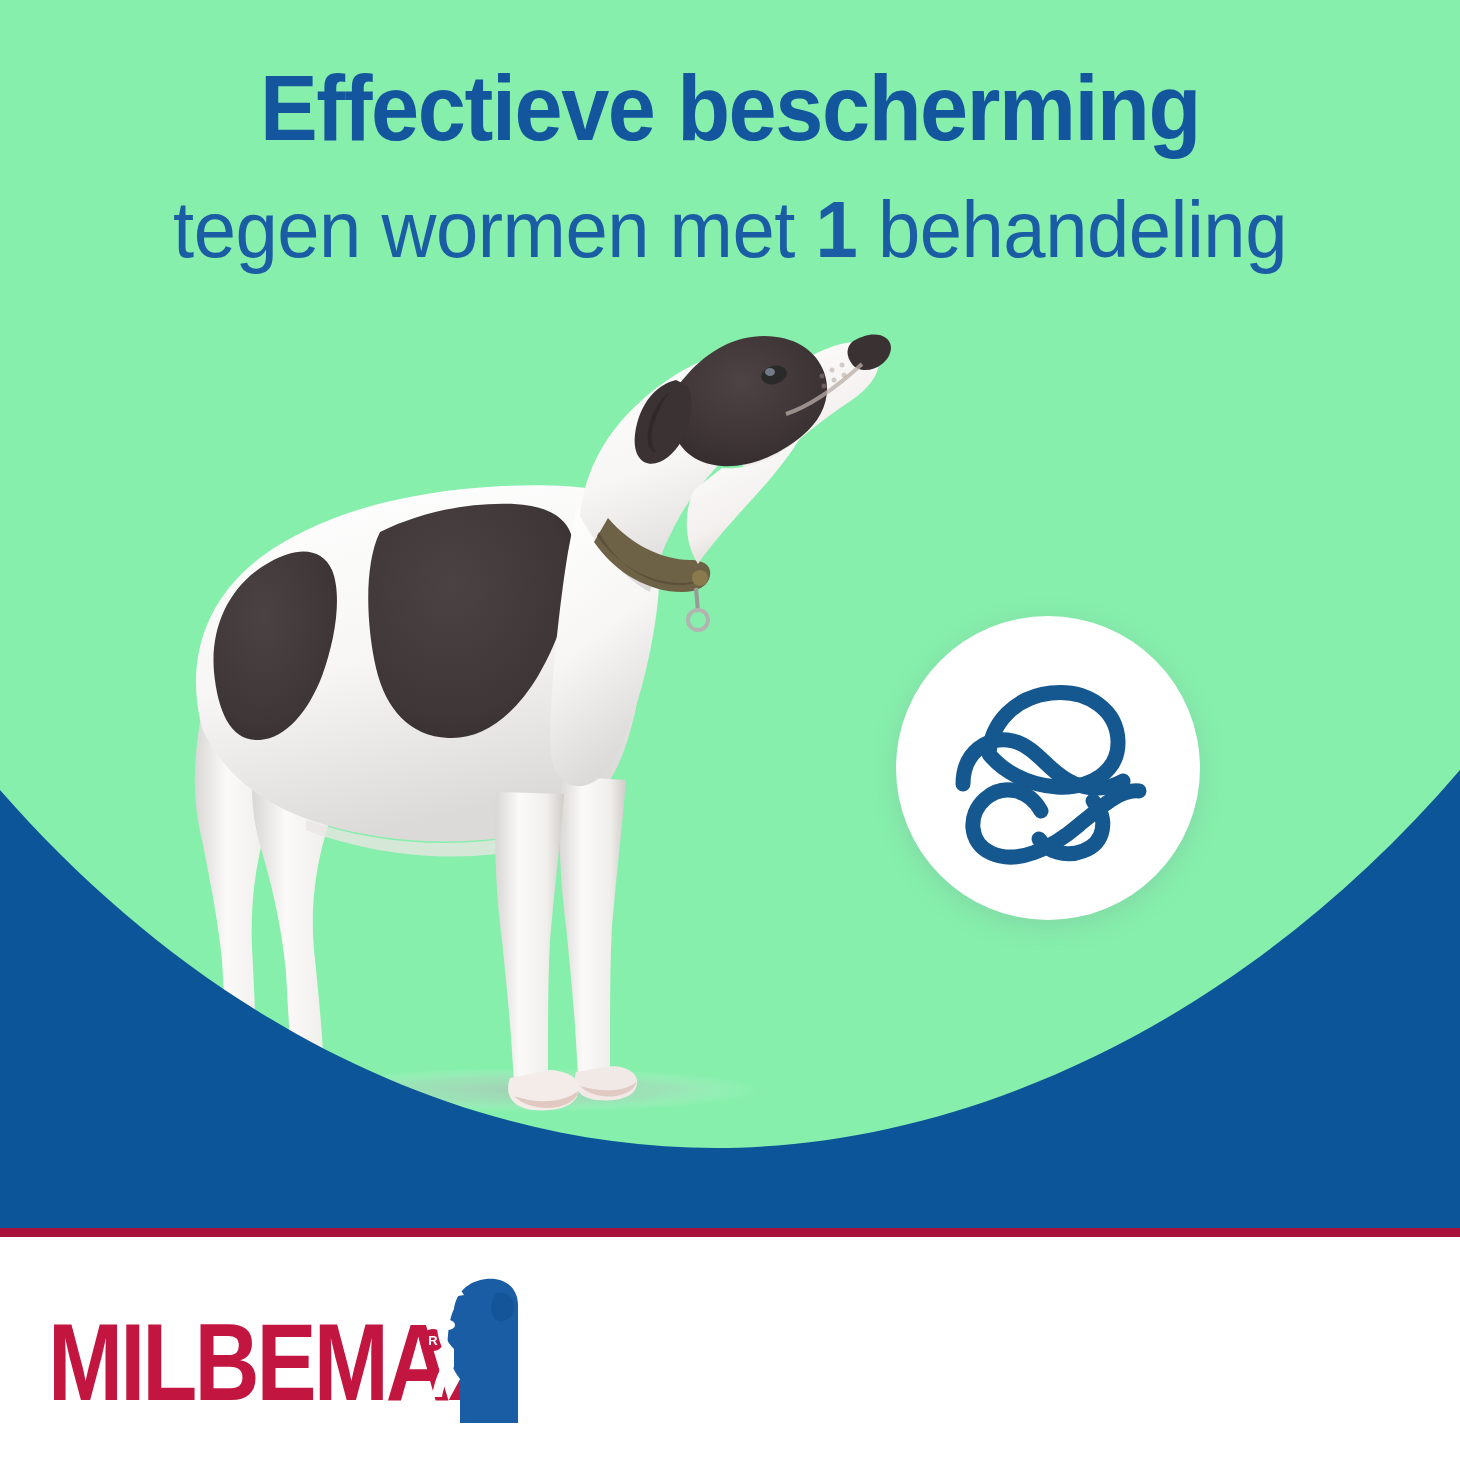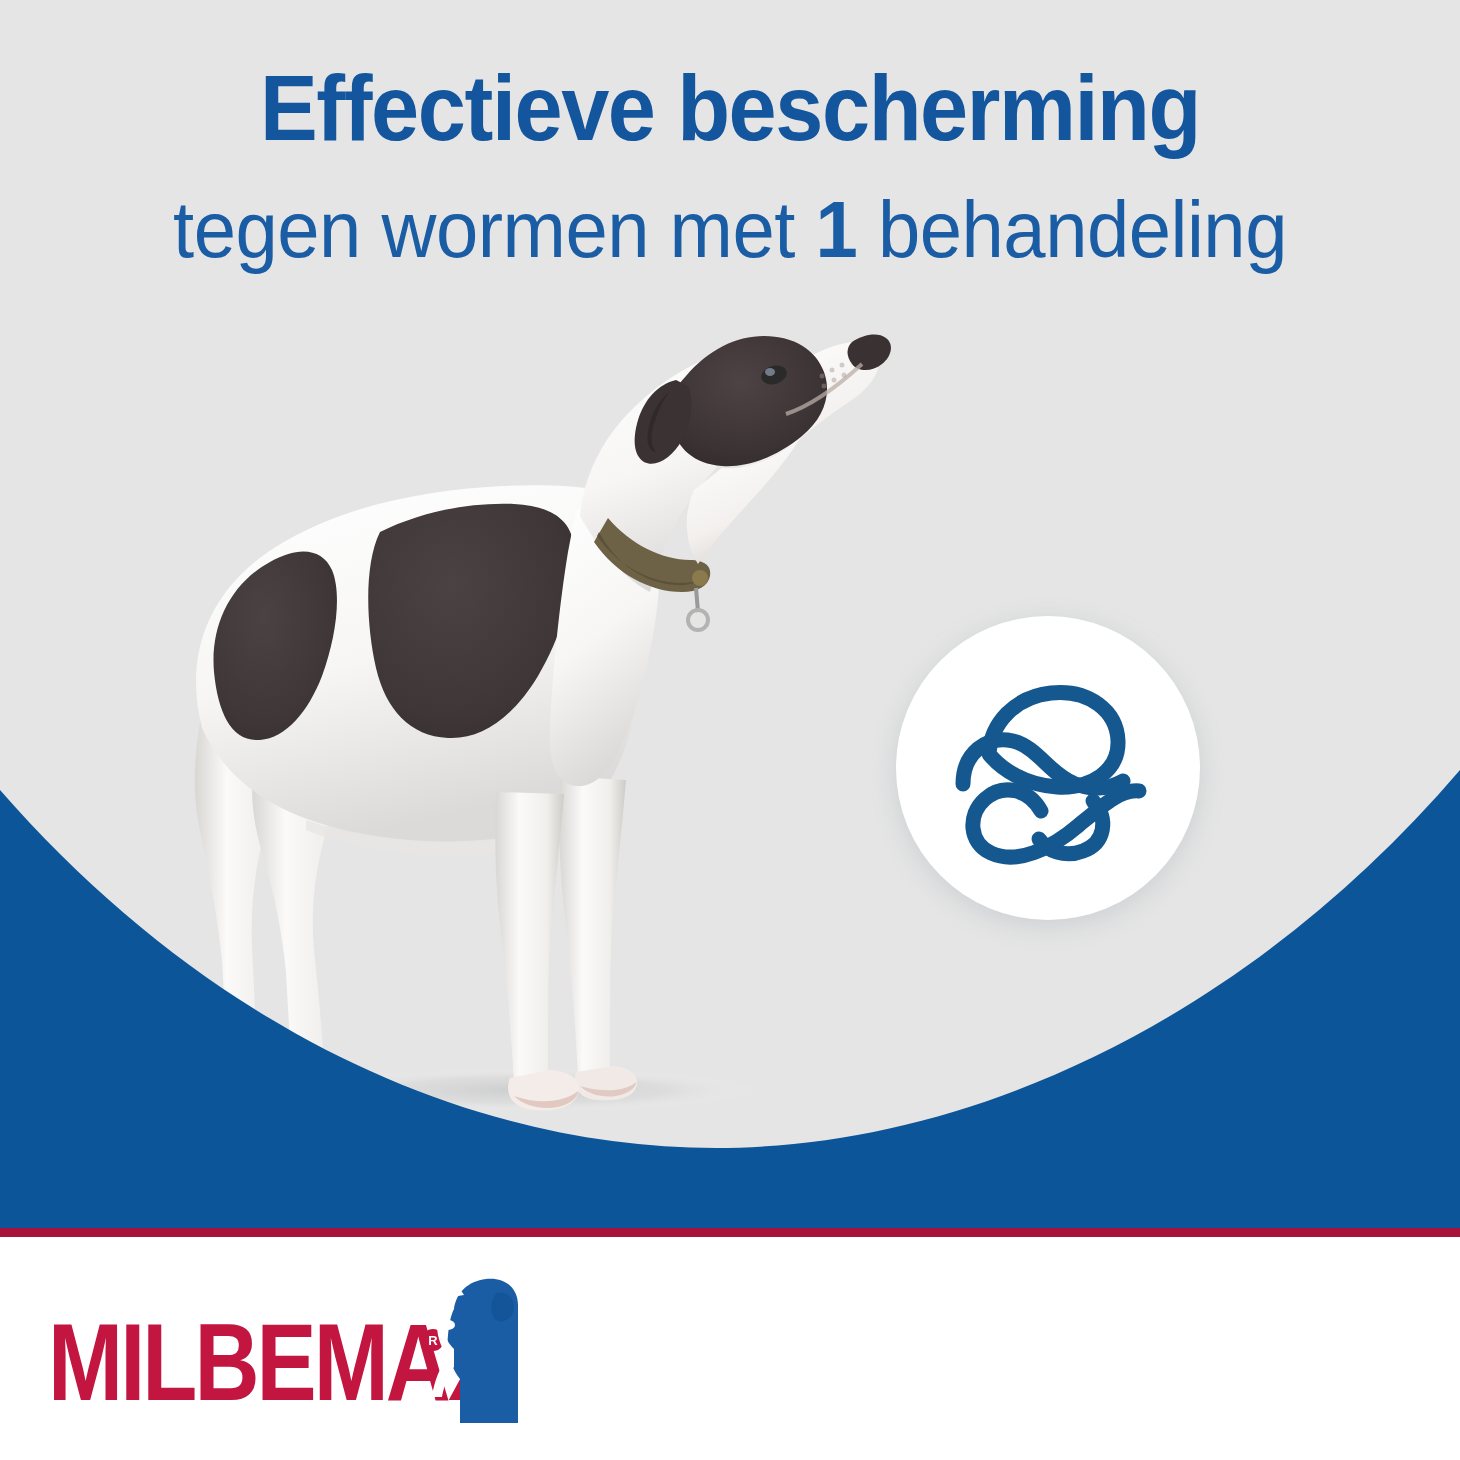--- a/index.html
+++ b/index.html
@@ -4,21 +4,21 @@
 <style>
   html, body {
     margin: 0;
     padding: 0;
     background: #ffffff;
   }
   #ad {
     position: relative;
     width: 1460px;
     height: 1460px;
-    background: #e5e5e5;
+    background: #86efac;
     overflow: hidden;
     font-family: "Liberation Sans", sans-serif;
   }
 
   
   .headline-block {
     position: absolute;
     left: 0;
     top: 62px;
     width: 1460px;

